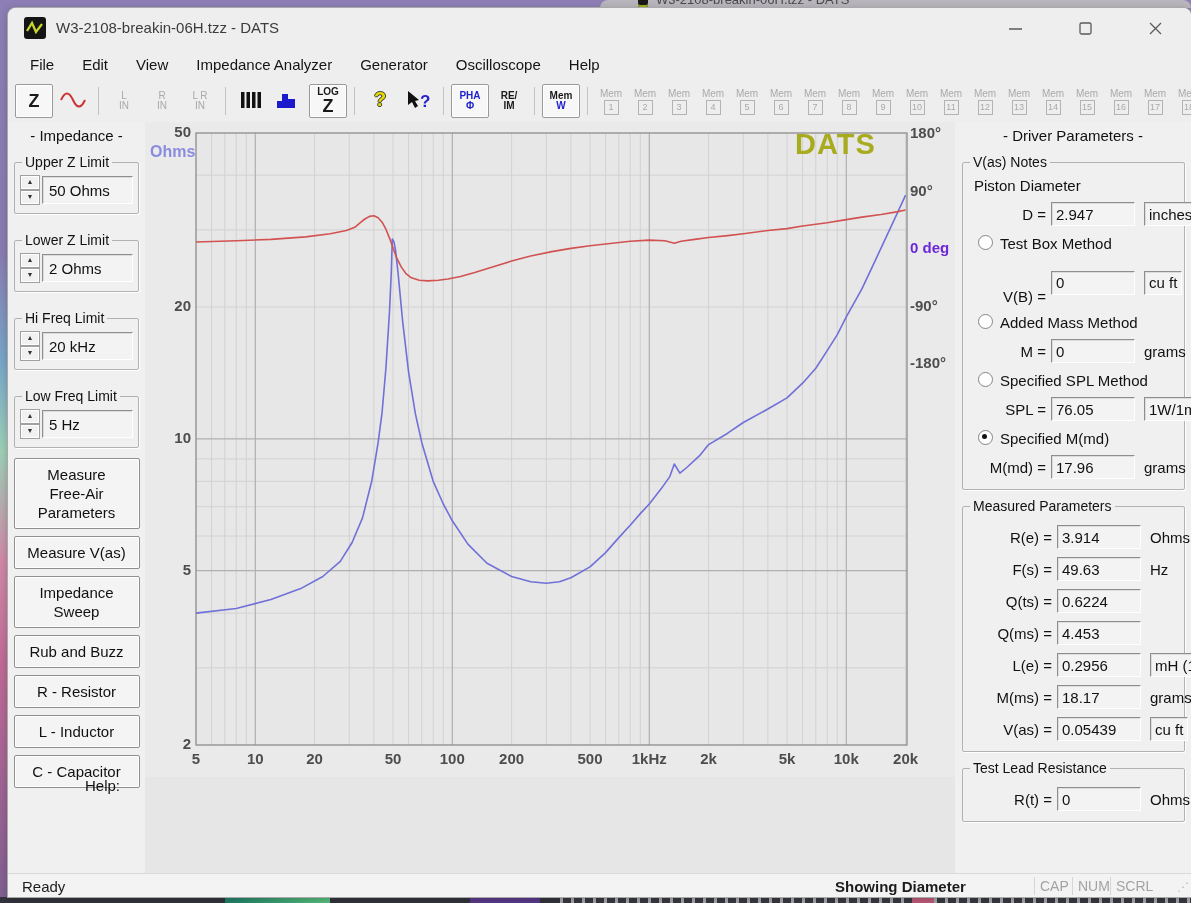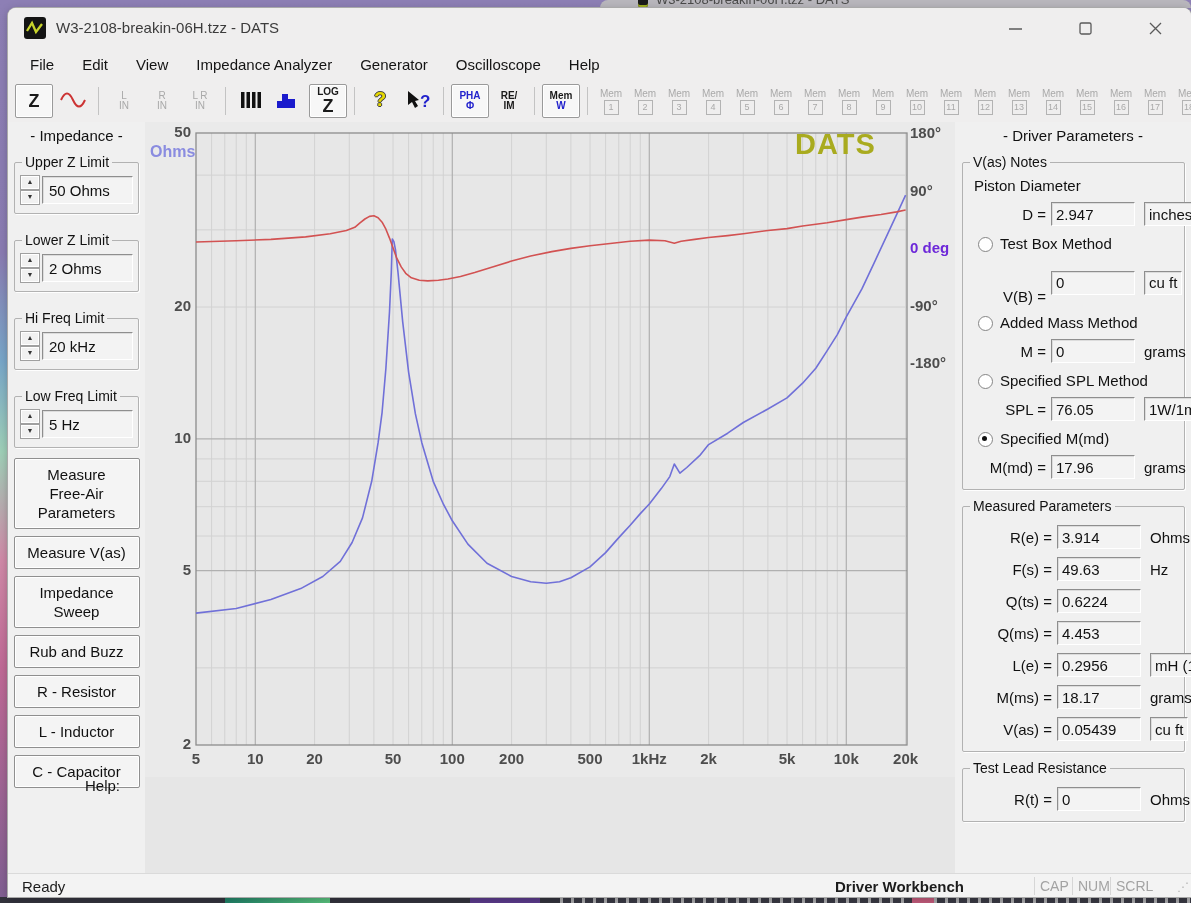--- a/index.html
+++ b/index.html
@@ -68,21 +68,21 @@
   .notes-label{position:absolute;left:77px;top:655px;font-size:15px;color:#111}
   
   .rgroup{margin:16px 6px 0 7px;padding:10px 5px 10px 5px}
   .rgroup.firstr{margin-top:18px}
   .prow{display:flex;align-items:center;margin:8px 0 0 0}
   .prow-label{text-align:right;font-size:15px;color:#111;flex:none;padding-right:5px;white-space:nowrap}
   .pfield{width:74px;height:22px;font-size:15px;color:#111;display:flex;align-items:center;padding:0 4px;flex:none}
   .punit{margin-left:9px;font-size:15px;color:#111;white-space:nowrap}
   .punit.boxed{width:58px;height:22px;display:flex;align-items:center;padding:0 4px}
   .plabel{font-size:15px;color:#111;margin:4px 0 0 6px}
-  .radio-row{display:flex;align-items:flex-end;margin:9px 0 0 10px;font-size:15px;color:#111;gap:7px}
+  .radio-row{display:flex;align-items:flex-start;margin:9px 0 0 10px;font-size:15px;color:#111;gap:7px}
   .radio{width:13px;height:13px;border-radius:50%;border:1px solid #858585;background:#fff;position:relative;flex:none}
   .radio.checked::after{content:"";position:absolute;left:3px;top:3px;width:5px;height:5px;border-radius:50%;background:#111}
   
   .tickx{position:absolute;top:628px;font-size:15px;font-weight:bold;color:#4d4d4d;transform:translateX(-50%);white-space:nowrap}
   .ticky{position:absolute;left:2px;width:44px;text-align:right;font-size:15px;font-weight:bold;color:#4d4d4d}
   .tickp{position:absolute;left:765px;font-size:15px;font-weight:bold;color:#4d4d4d;white-space:nowrap}
   .tickp.red{color:#6d28d9}
   .ohms-label{position:absolute;left:5px;top:21px;font-size:16px;font-weight:bold;color:#8a8ce0}
   .dats{position:absolute;left:650px;top:6px;font-size:29px;font-weight:bold;color:#a9ab1f;letter-spacing:1px}
   
@@ -483,17 +483,17 @@
               <div class="pfield sunken">0</div>
               <span class="punit">Ohms</span>
             </div>
           </div>
       </div>
     </div>
   </div>
 
   <div class="statusbar">
     <span class="sb-left">Ready</span>
-    <span class="sb-center">Driver Workbench</span>
+    <span class="sb-center">Showing Diameter</span>
     <span id="sb-inds"></span>
     <span class="grip">⋰</span>
   <span class="sb-ind" style="left: 1032px;">CAP</span><span class="sb-sep" style="left: 1026px;"></span><span class="sb-ind" style="left: 1070px;">NUM</span><span class="sb-sep" style="left: 1064px;"></span><span class="sb-ind" style="left: 1108px;">SCRL</span><span class="sb-sep" style="left: 1102px;"></span></div>
 </div>
 
 </body></html>

